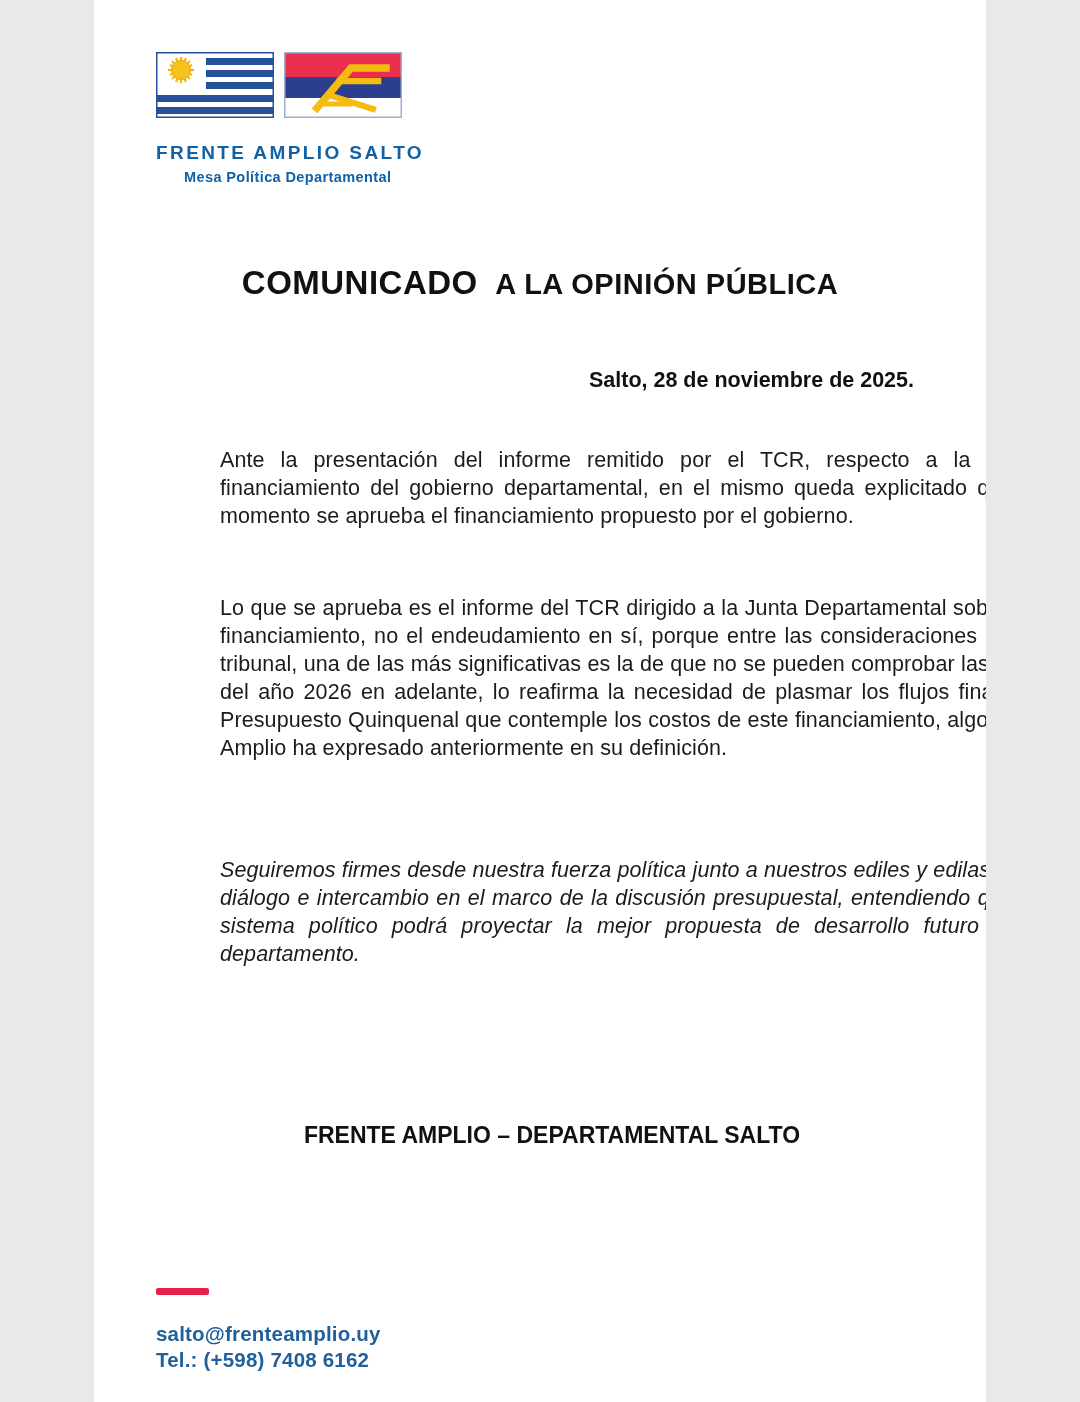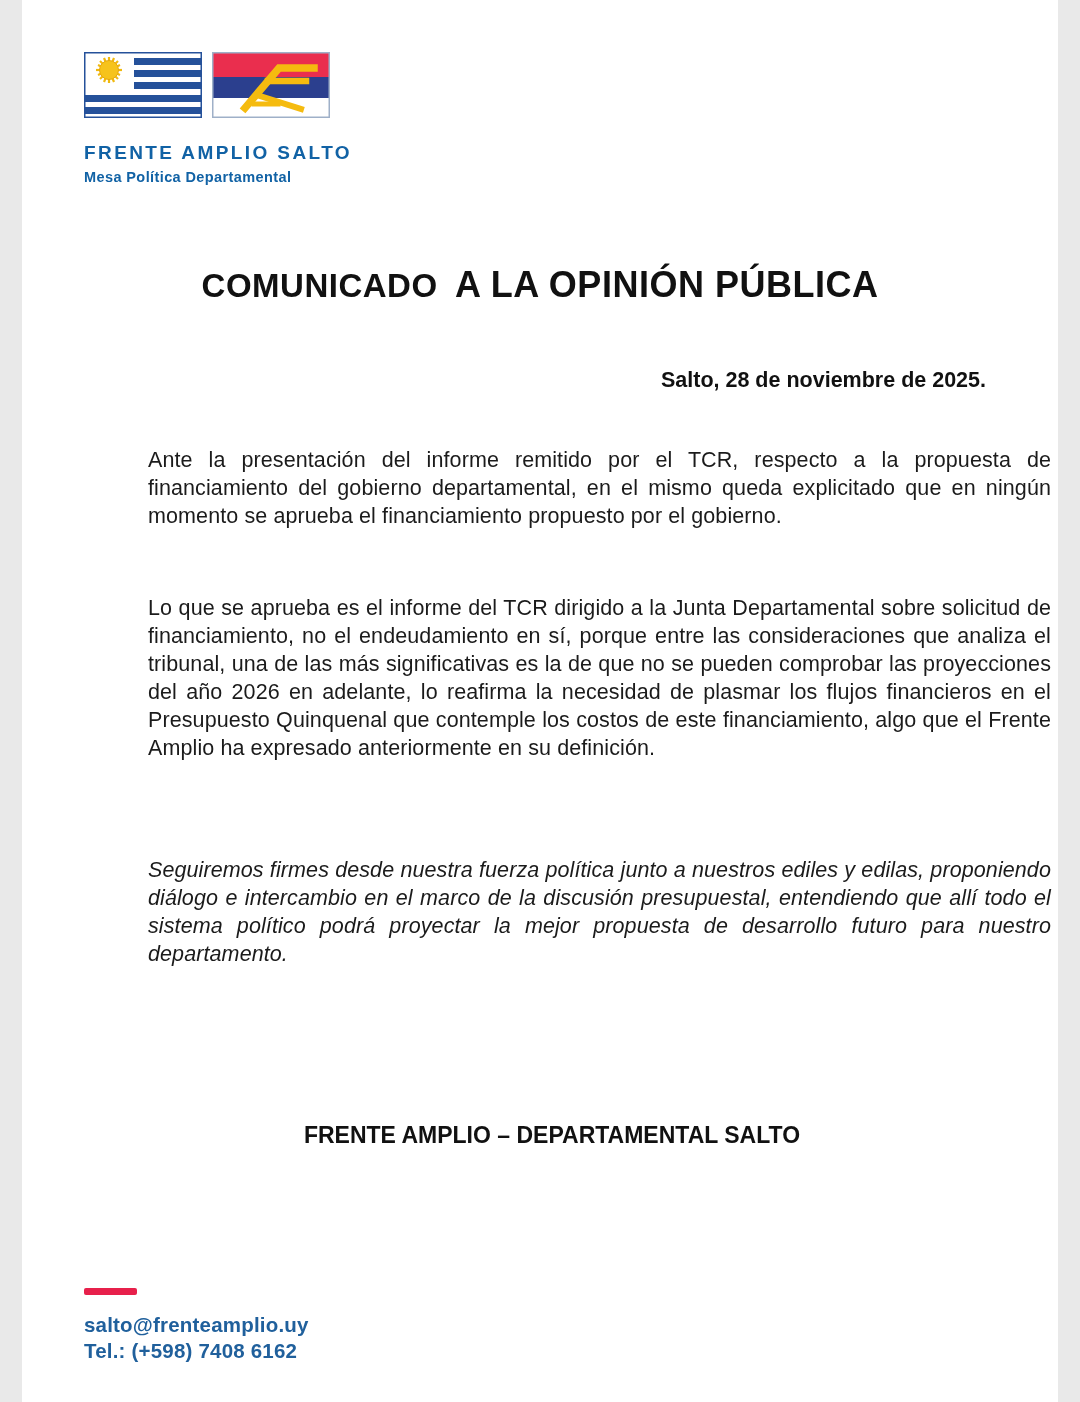--- a/index.html
+++ b/index.html
@@ -1,19 +1,19 @@
 <!DOCTYPE html>
 <html lang="es"><head>
 <meta charset="utf-8">
 <style>
   * { margin: 0; padding: 0; box-sizing: border-box; }
   html, body { background: #e9e9e9; }
   .page {
     position: relative;
-    width: 1036px;
+    width: 892px;
     height: 1402px;
     margin: 0 auto;
     background: #ffffff;
     font-family: "Liberation Sans", "DejaVu Sans", sans-serif;
     color: #1b1b1b;
     overflow: hidden;
   }
 
   
   .header { position: absolute; top: 52px; left: 62px; }
@@ -25,35 +25,36 @@
     font-weight: 800;
     letter-spacing: 2.4px;
     color: #1162a5;
   }
   .org-subtitle {
     margin-top: 5px;
     font-size: 14.5px;
     font-weight: 700;
     letter-spacing: 0.4px;
     color: #1162a5;
+    margin-left: 28px;
   }
 
   
   .doc-title {
     position: absolute;
     top: 264px;
     left: 0;
     width: 100%;
     text-align: center;
     font-weight: 700;
     color: #111;
     white-space: nowrap;
   }
   .doc-title .lead { font-size: 33px; letter-spacing: 0.5px; }
-  .doc-title .rest { font-size: 36px; letter-spacing: 0.5px; margin-left: 13px; }
+  .doc-title .rest { font-size: 29px; letter-spacing: 0.5px; margin-left: 13px; }
 
   .dateline {
     position: absolute;
     top: 368px;
     right: 72px;
     font-size: 21.5px;
     font-weight: 700;
     color: #111;
   }
 
@@ -85,21 +86,21 @@
   }
 
   
   .footer { position: absolute; left: 62px; top: 1288px; }
   .footer-rule {
     width: 53px;
     height: 7px;
     border-radius: 2px;
     background: #e7204b;
   }
-  .footer-lines { margin-top: 17px; }
+  .footer-lines { margin-top: 26px; }
   .footer-line {
     font-size: 20.5px;
     font-weight: 600;
     line-height: 26px;
     color: #20609c;
     letter-spacing: 0.2px;
   }
 </style>
 </head>
 <body>

